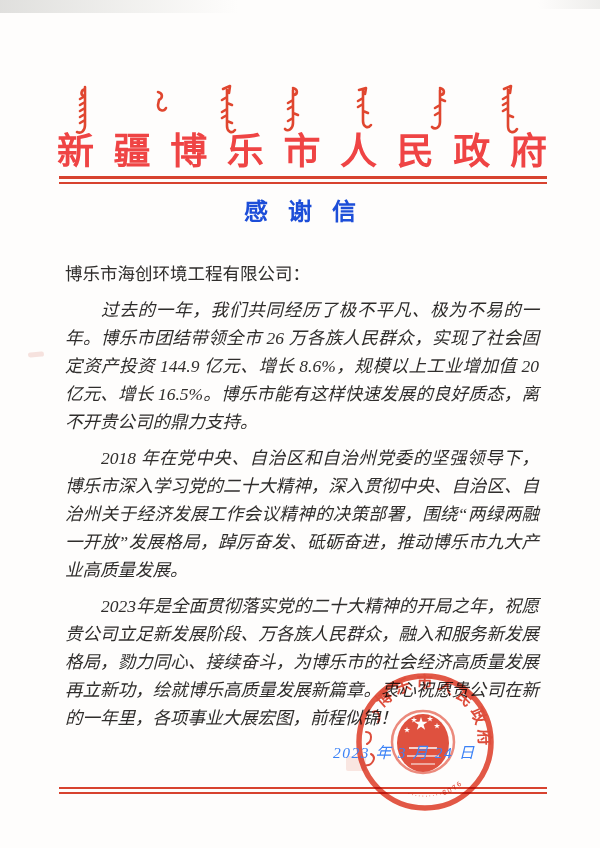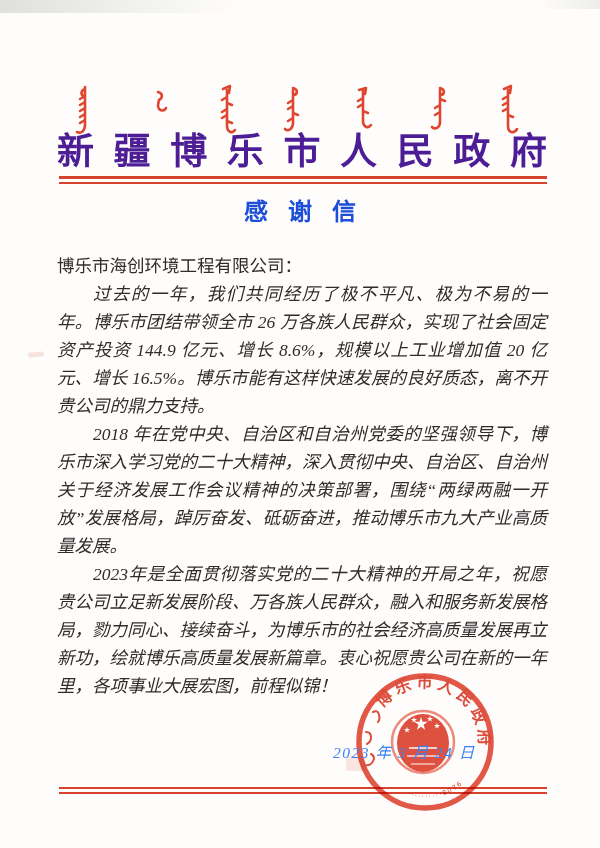--- a/index.html
+++ b/index.html
@@ -25,38 +25,38 @@
   }
   .artifact-smudge-2 {
     position:absolute; left:346px; top:756px; width:20px; height:15px;
     background:#f2b9b0; opacity:.35; border-radius:2px;
   }
   
   .mongolian-row { position:absolute; left:57px; top:84px; width:490px; height:54px; }
   
   .gov-title {
     position:absolute; left:57px; top:131px; width:490px;
-    font-size:37px; line-height:42px; font-weight:bold; color:#4c1d95;
+    font-size:37px; line-height:42px; font-weight:bold; color:#ef4444;
     text-align:justify; text-align-last:justify;
     -moz-text-align-last:justify;
   }
   .rule-header {
     position:absolute; left:59px; top:176px; width:488px; height:3px;
     border-top:3.5px solid #d7422f; border-bottom:2px solid #d7422f;
   }
   .letter-title {
     position:absolute; left:0; top:196px; width:600px; text-align:center;
     font-size:24px; font-weight:bold; color:#1d4ed8;
     letter-spacing:20px; text-indent:20px; line-height:32px;
   }
   .body-text {
     position:absolute; left:57px; top:252px; width:490px;
     font-size:17.5px; line-height:28px; text-align:justify; color:#2f2d2b;
   }
-  .body-text p { margin:0; }
+  .body-text p { margin:8px; }
   .body-text p.indent { text-indent:2.05em;font-style:italic; }
   
   .seal {
     position:absolute; left:345px; top:662px; width:160px; height:160px;
     mix-blend-mode:multiply; opacity:.96; filter:blur(.2px); z-index:2;
   }
   .date-line {
     position:absolute; left:333px; top:740px; z-index:3;
     font-size:15.5px; letter-spacing:1.5px; color:#3b82f6; white-space:nowrap;font-style:italic;
   }

